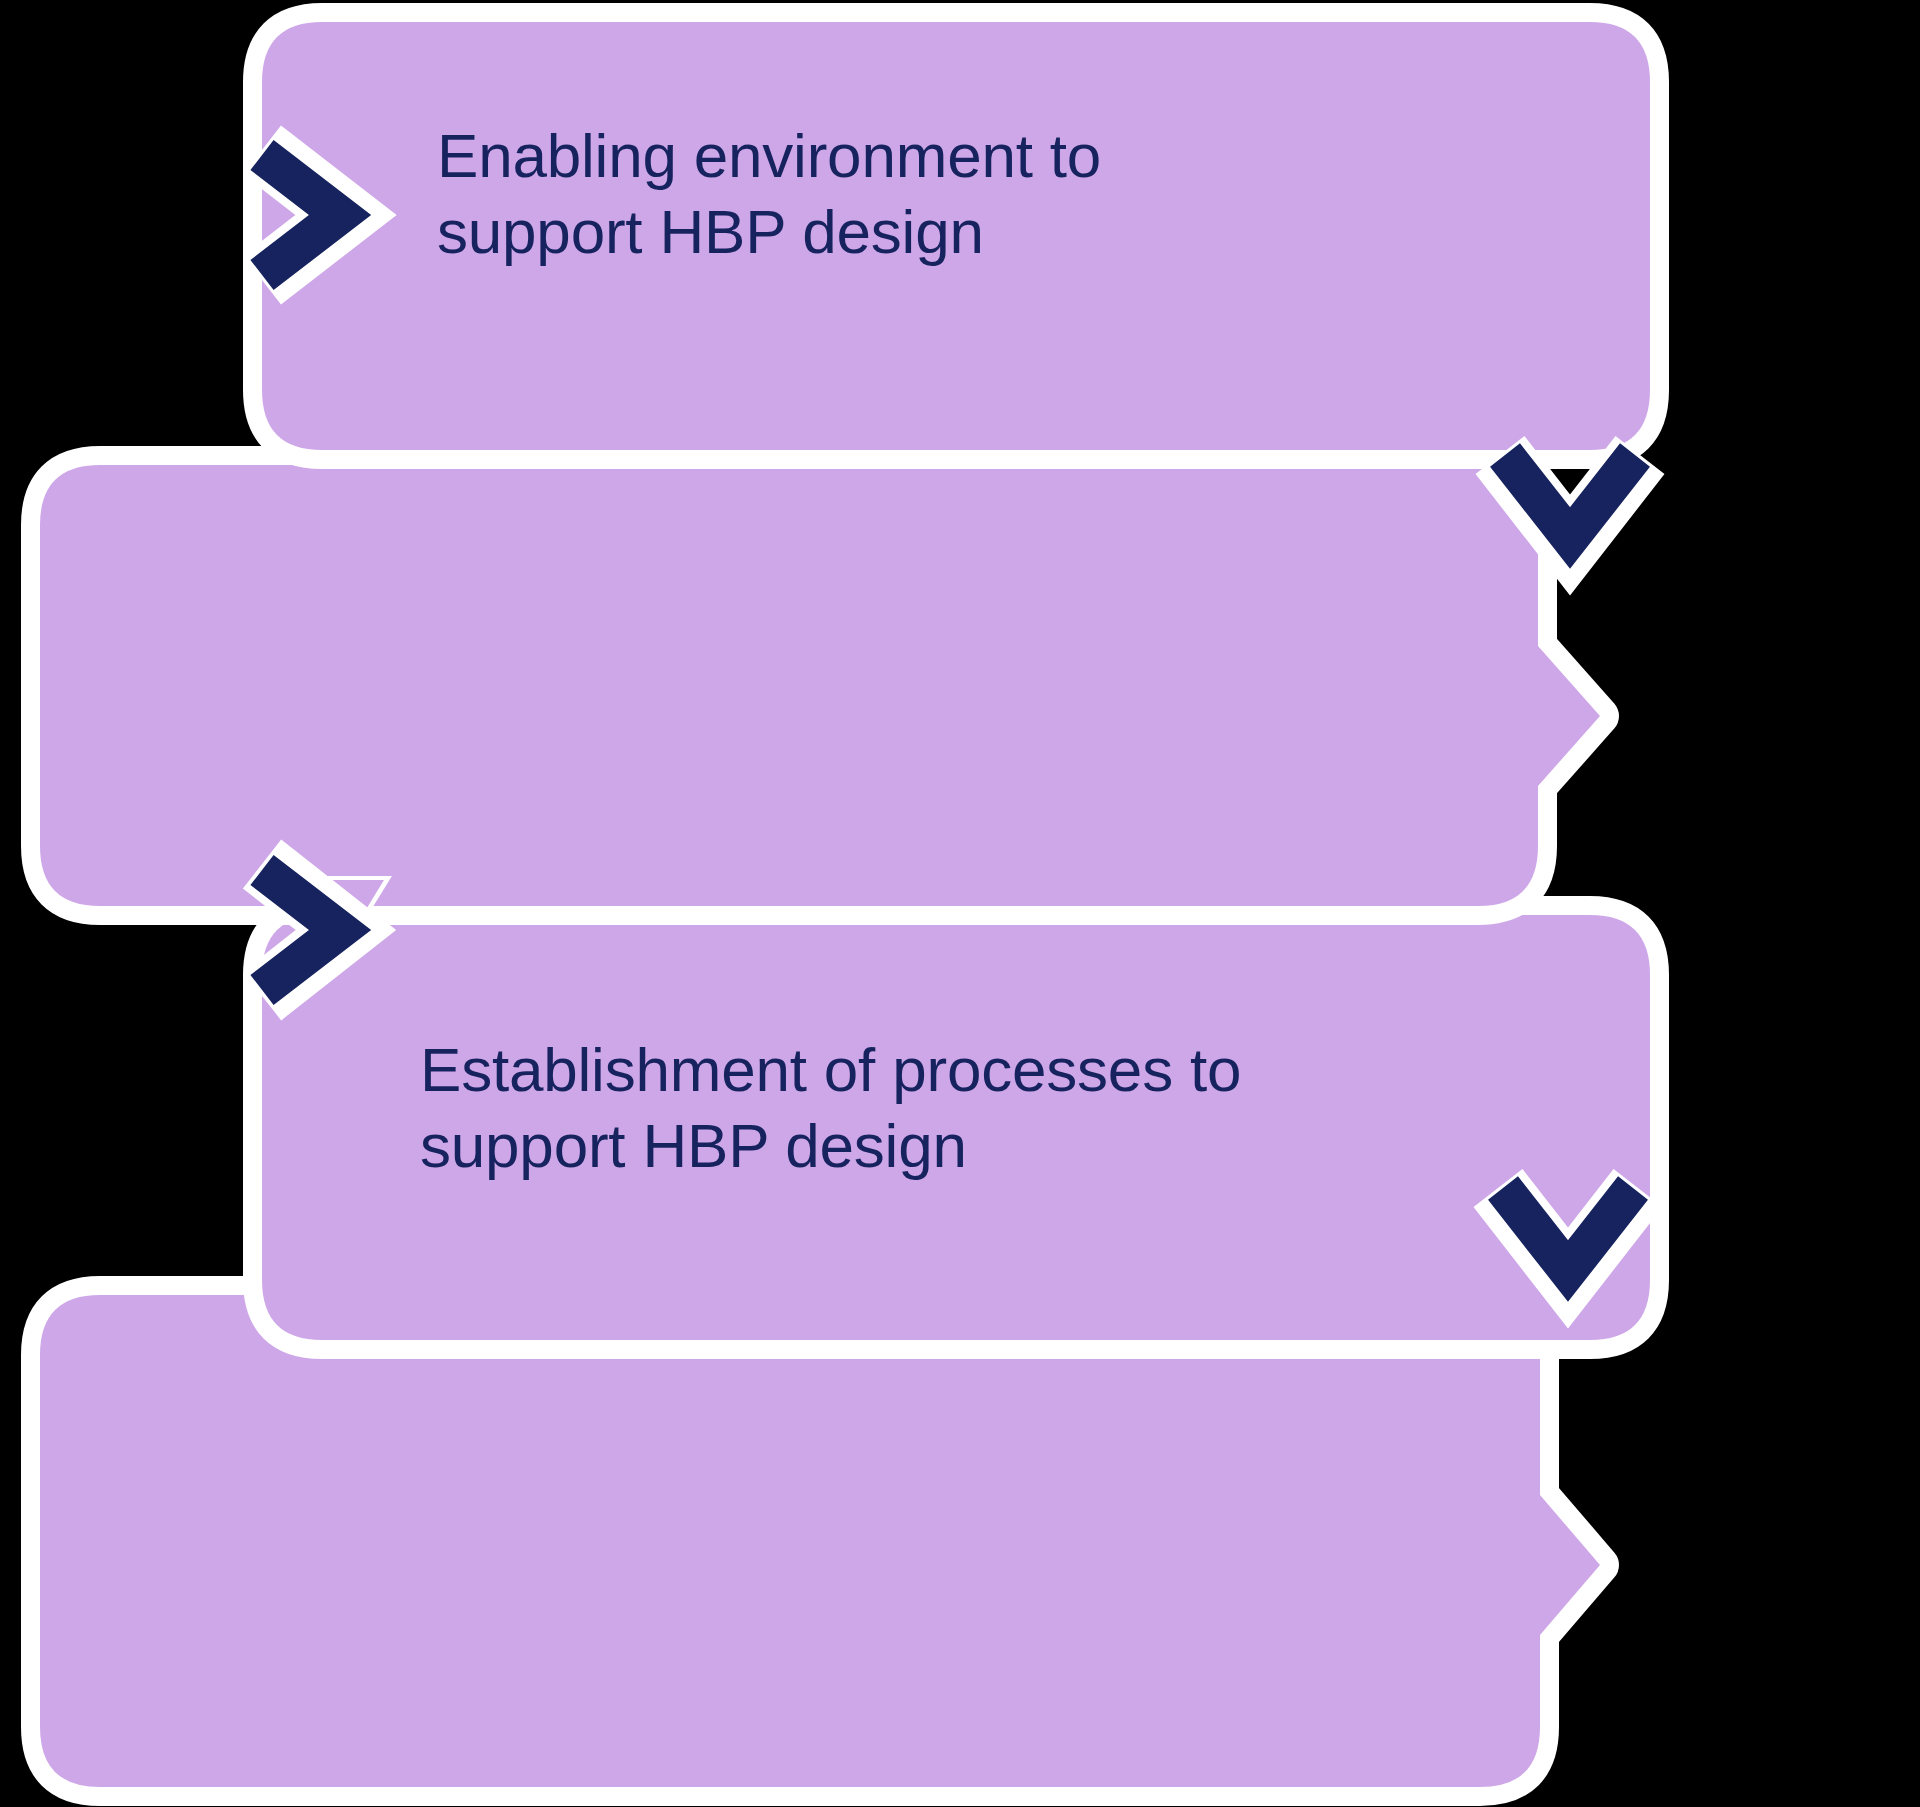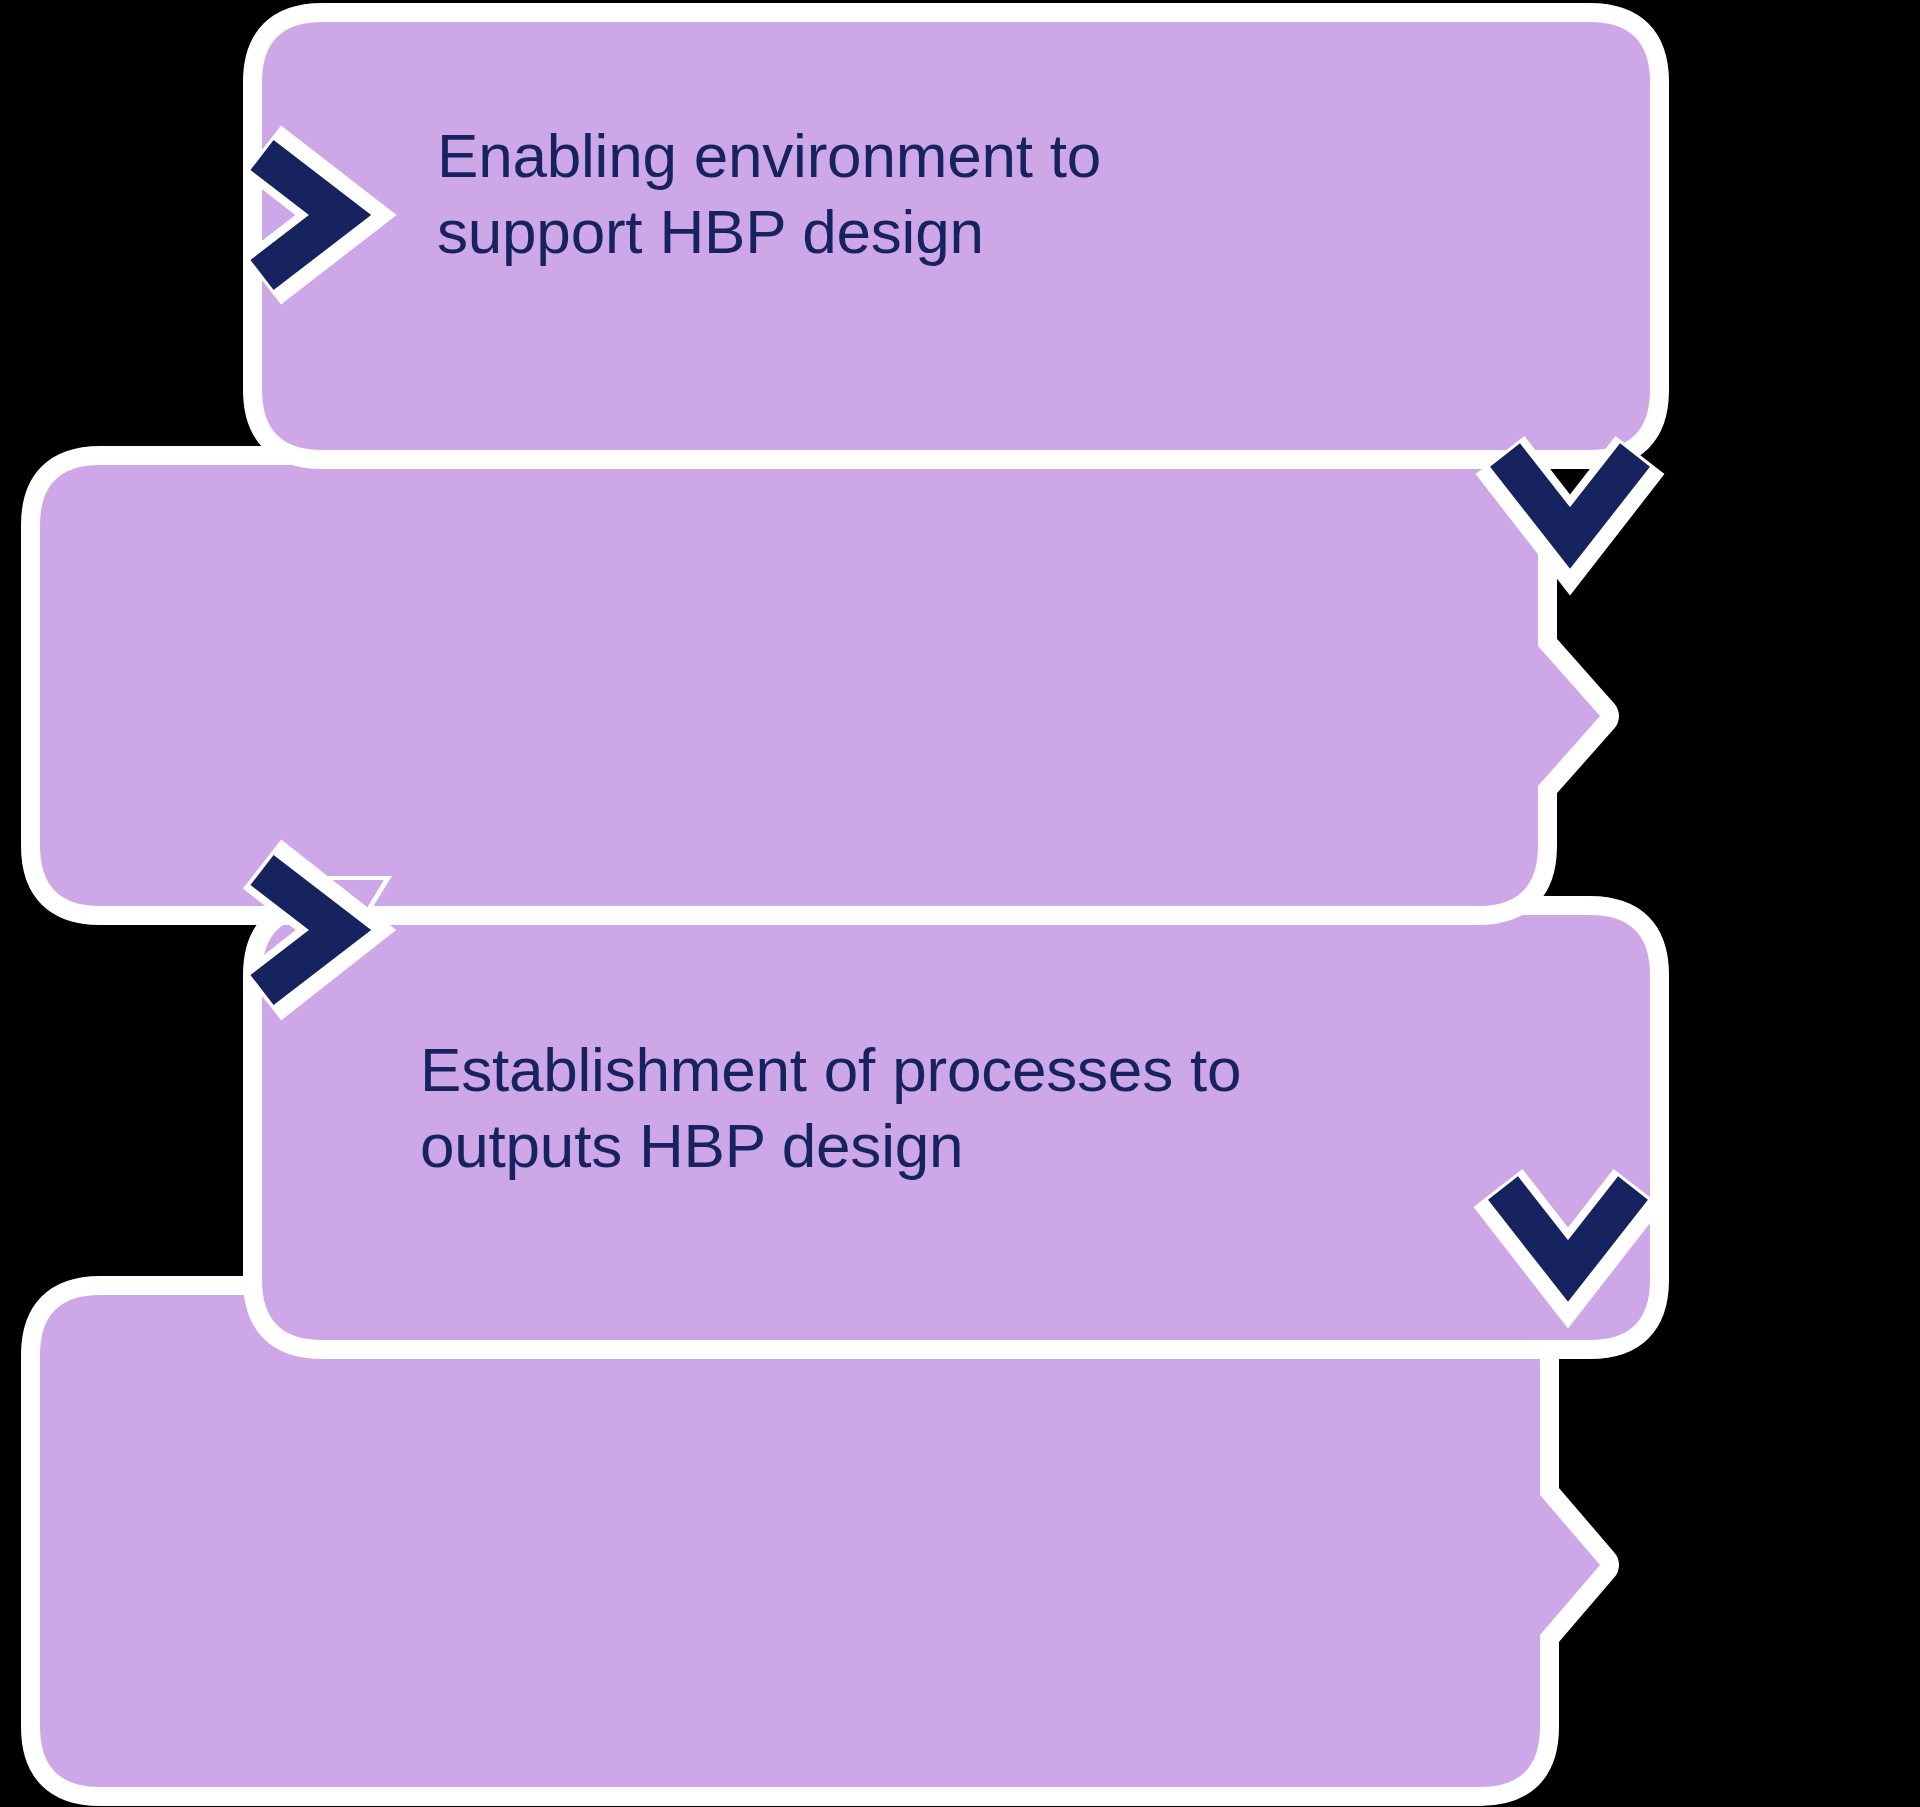--- a/index.html
+++ b/index.html
@@ -171,17 +171,17 @@
         <path d="M 1503 1188 L 1568 1271 L 1633 1188" fill="none" stroke="#17235E" stroke-width="38" stroke-linecap="butt" stroke-linejoin="miter"></path>
       </g>
 
     </svg>
 
     <div class="step-label" id="label-0">Enabling environment to
 support HBP design</div>
 
 
     <div class="step-label" id="label-2">Establishment of processes to
-outputs HBP design</div>
+support HBP design</div>
 
 
   </div>
 </div>
 
 </body></html>

